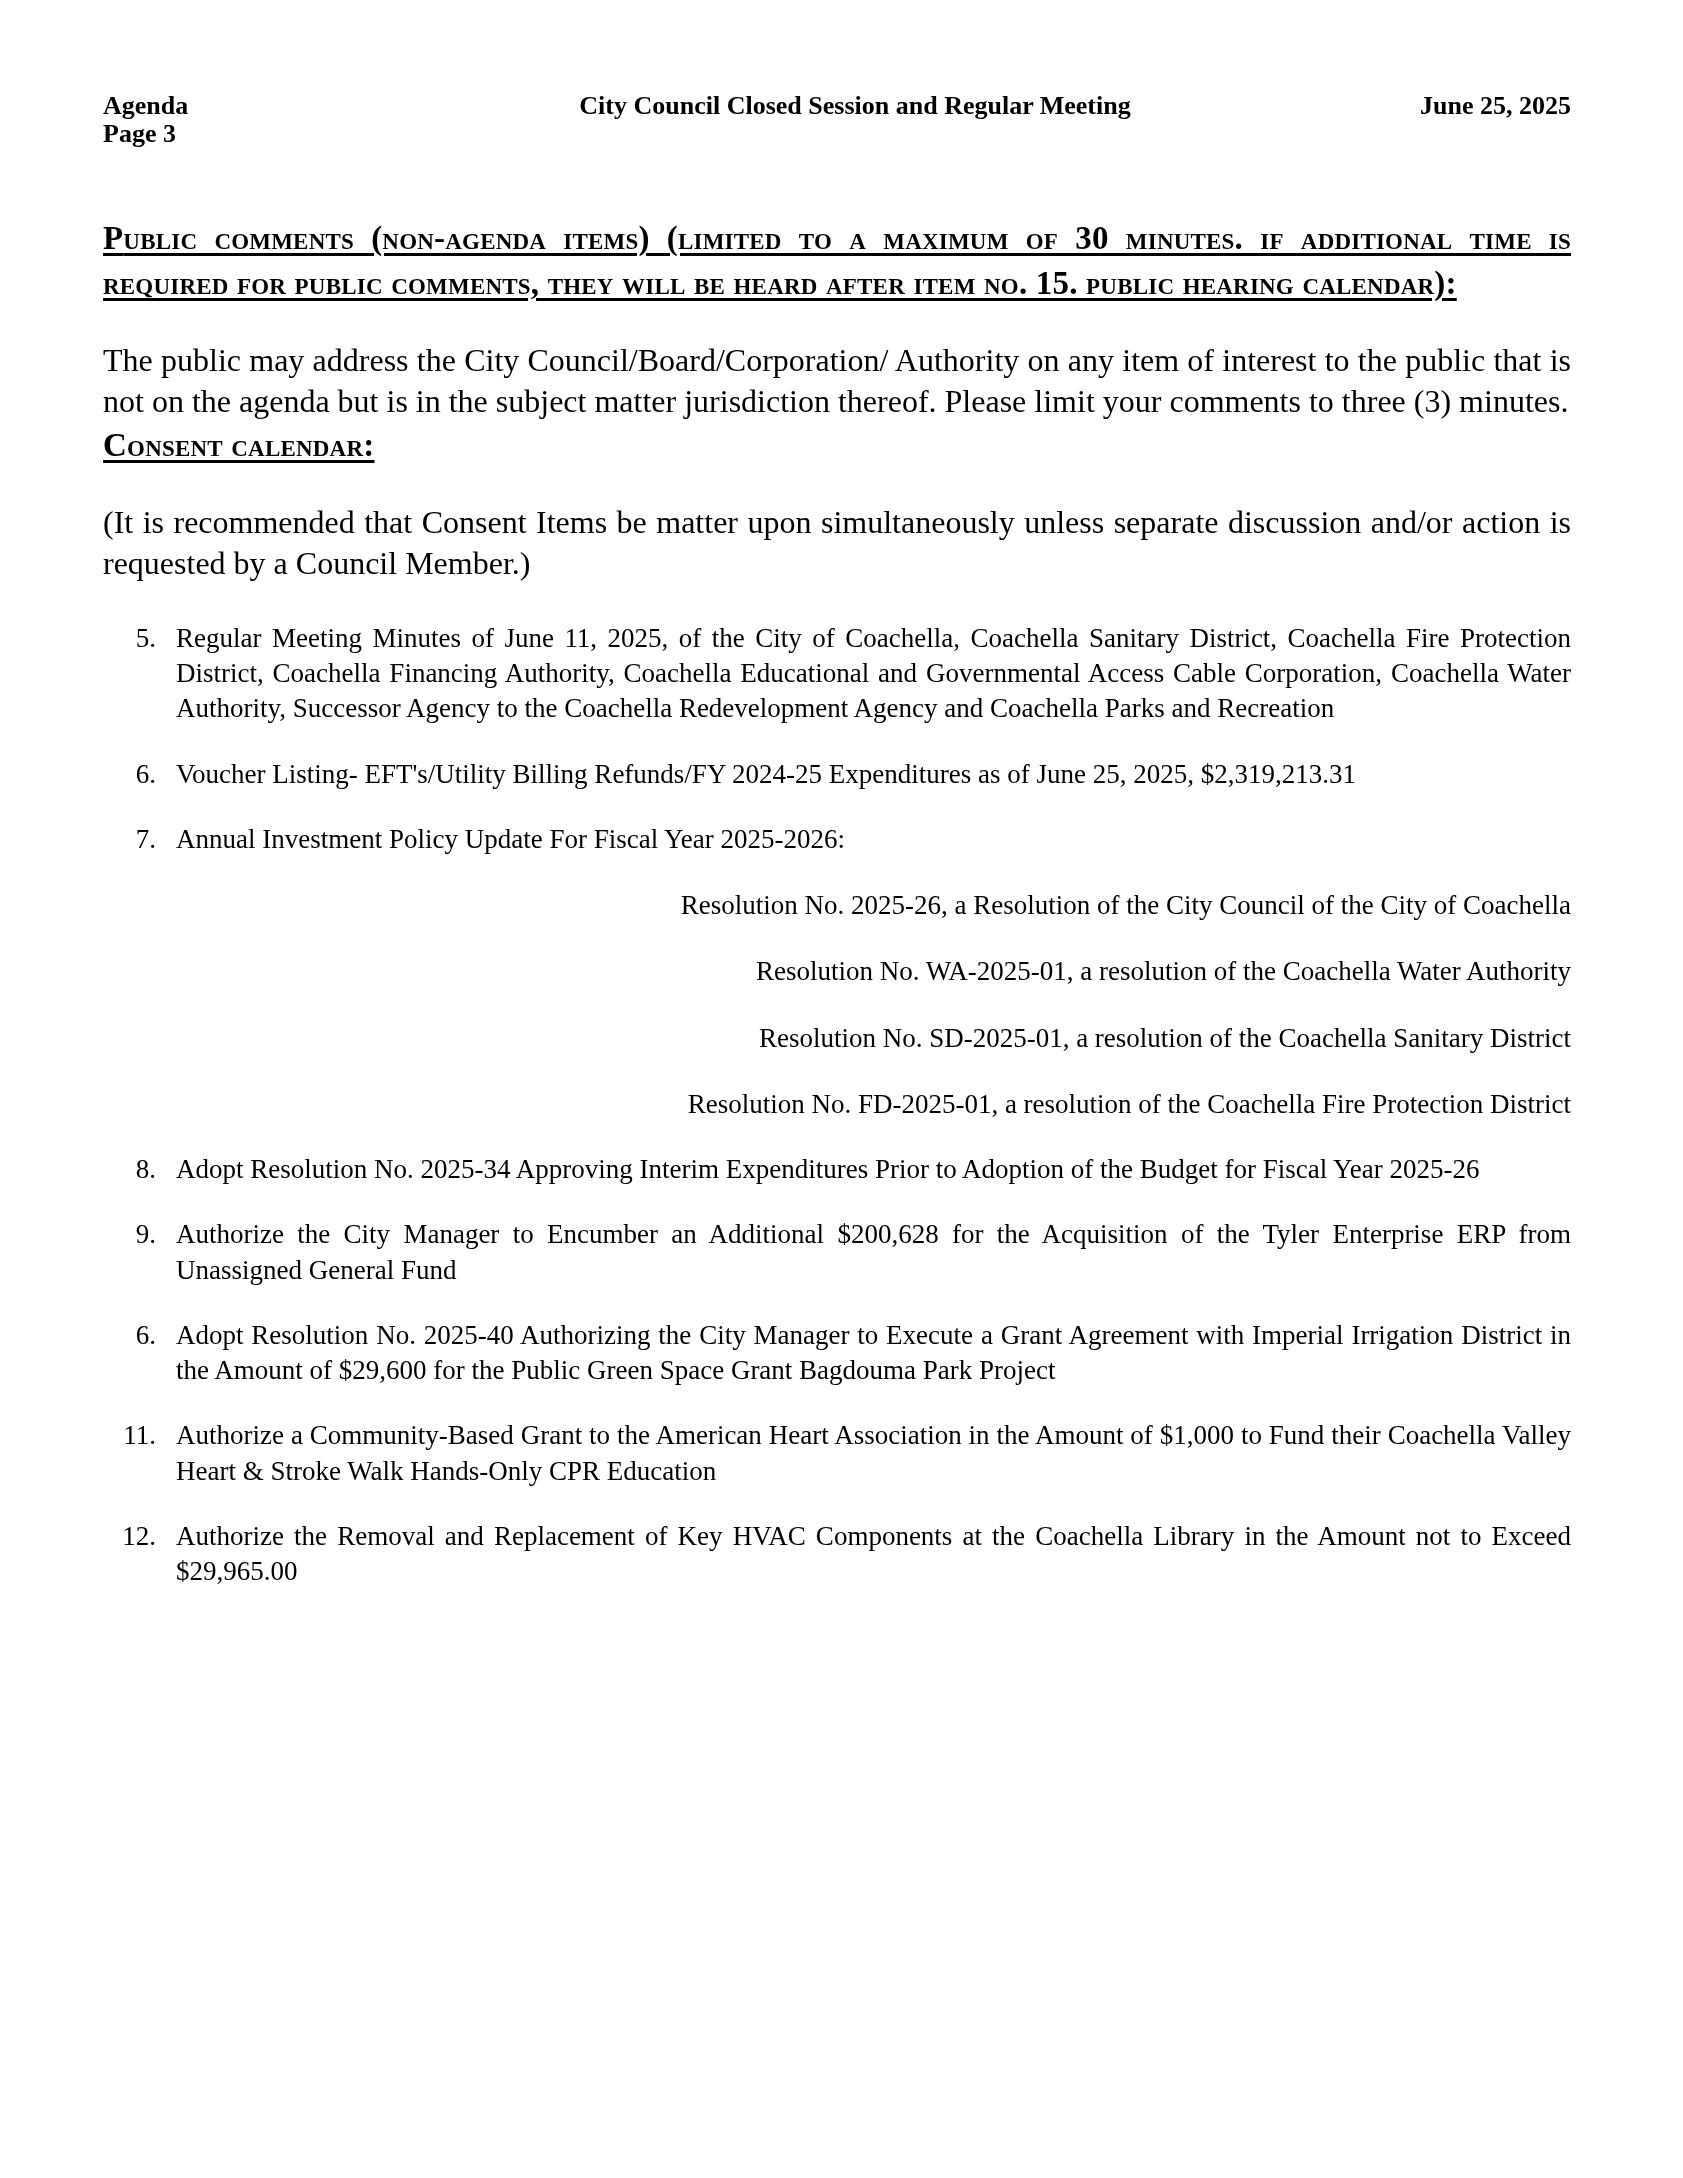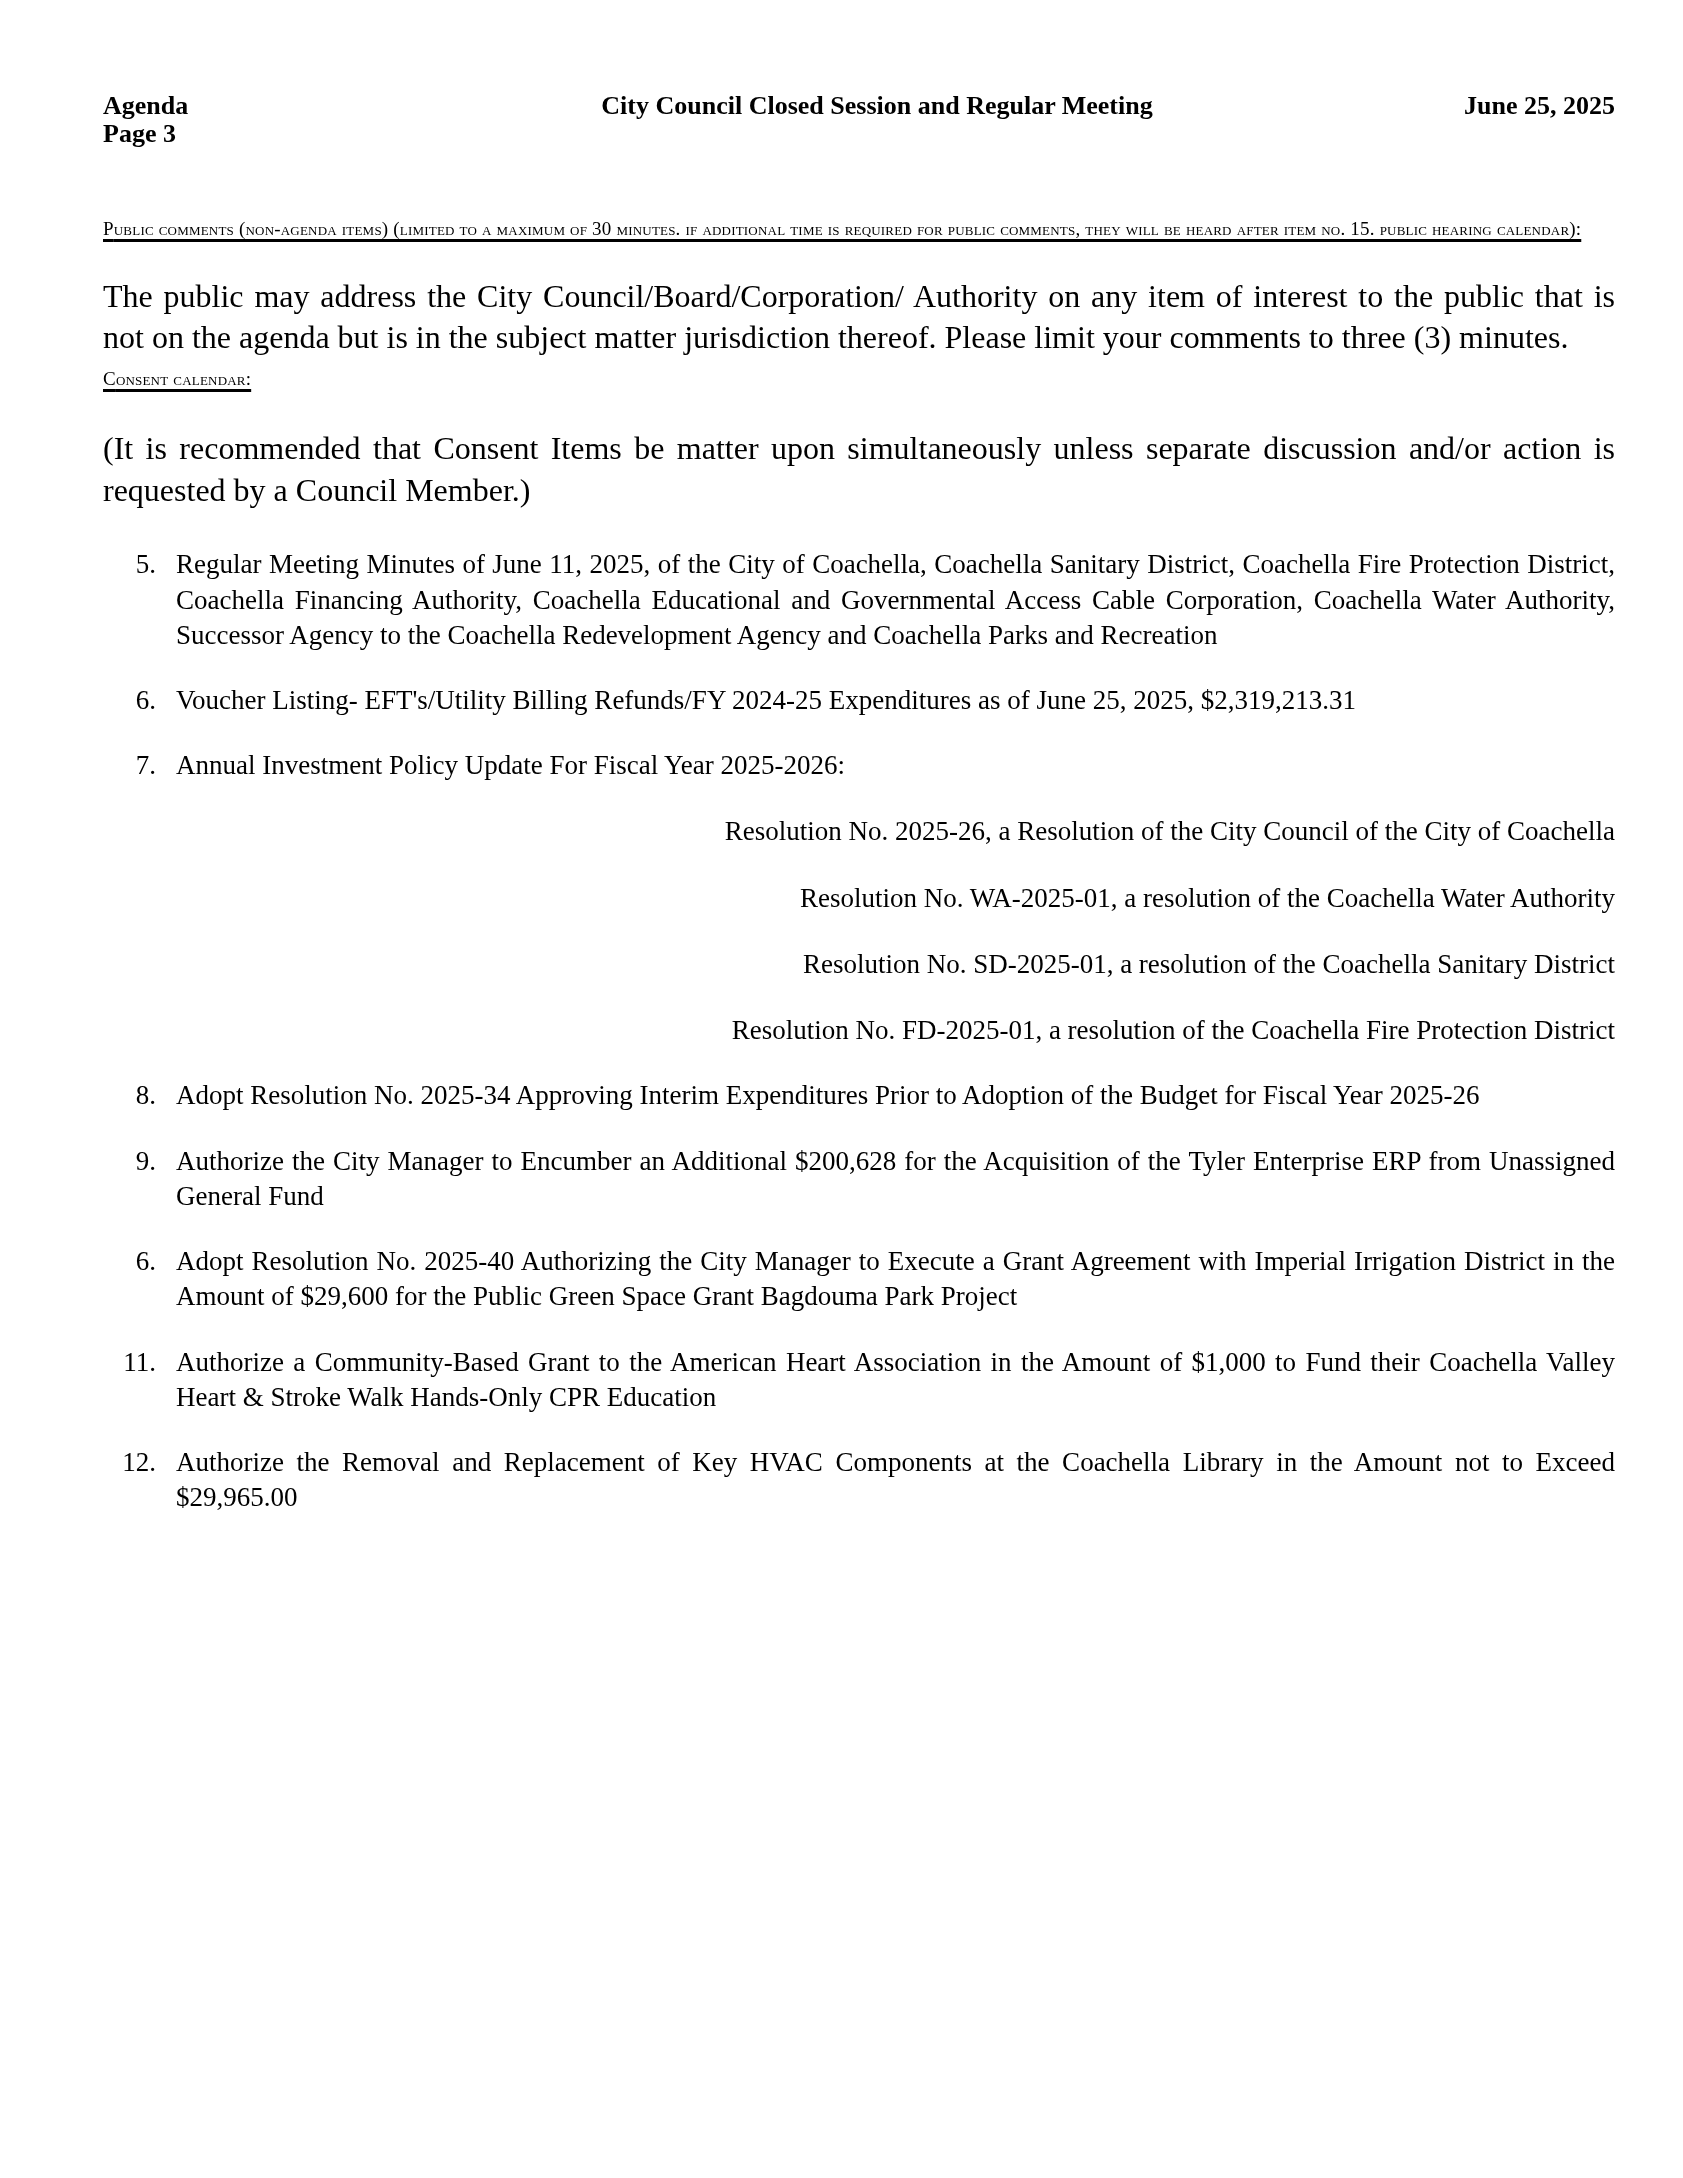--- a/index.html
+++ b/index.html
@@ -13,21 +13,21 @@
     font-family: "Liberation Serif", "DejaVu Serif", serif;
     color: #000000;
     -webkit-font-smoothing: none;
   }
 
   .page {
     position: relative;
     width: 1683px;
     height: 1540px;
     box-sizing: border-box;
-    padding: 89px 68px 0 103px;
+    padding: 89px 112px 0 103px;
     background: #ffffff;
   }
 
   
   .doc-header {
     position: relative;
     height: 85px;
     font-weight: bold;
     font-size: 26px;
     line-height: 1.28;
@@ -60,22 +60,22 @@
 
   
   .body-wrap {
     margin-top: 42px;
     font-size: 27px;
     line-height: 1.30;
   }
 
   h2.section-heading {
     margin: 0 0 0 0;
-    font-size: 19px;
-    font-weight: normal;
+    font-size: 33px;
+    font-weight: bold;
     font-variant: small-caps;
     text-transform: lowercase;
     letter-spacing: 0.2px;
     text-decoration: underline;
     text-underline-offset: 4px;
     text-decoration-thickness: 2.6px;
     line-height: 1.36;
     text-align: justify;
   }
   h2.section-heading::first-letter { text-transform: uppercase; }

